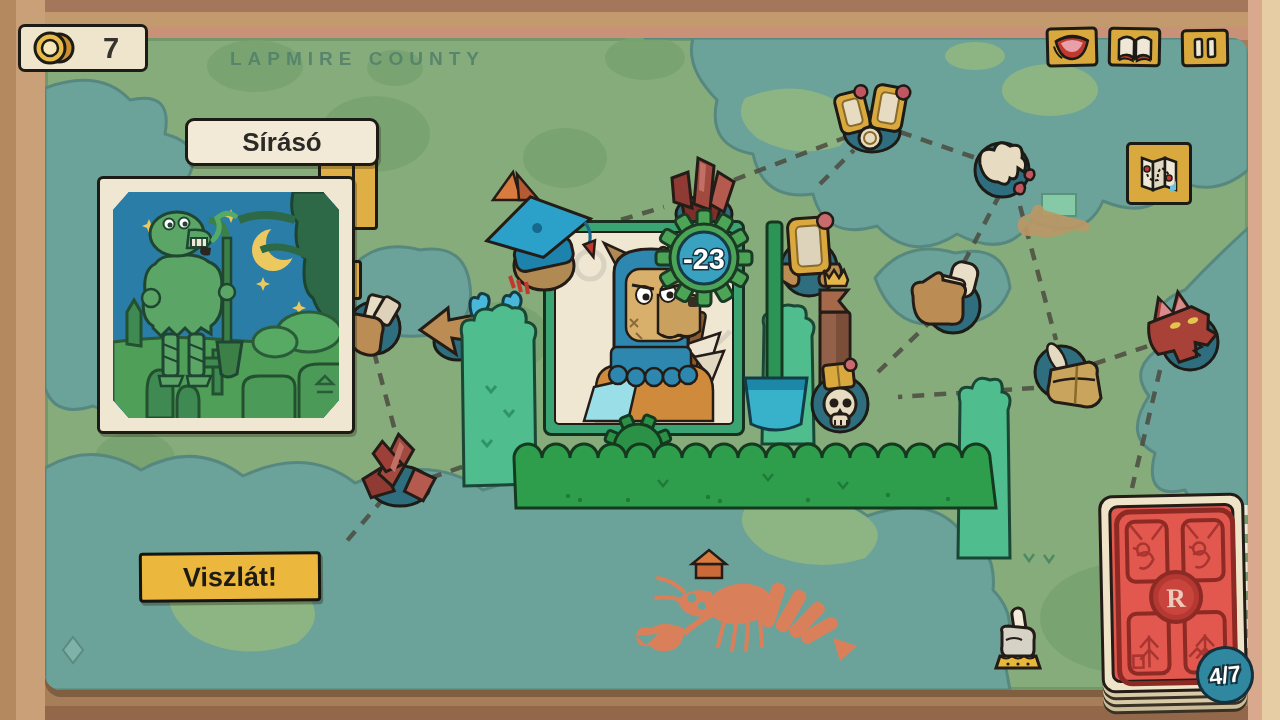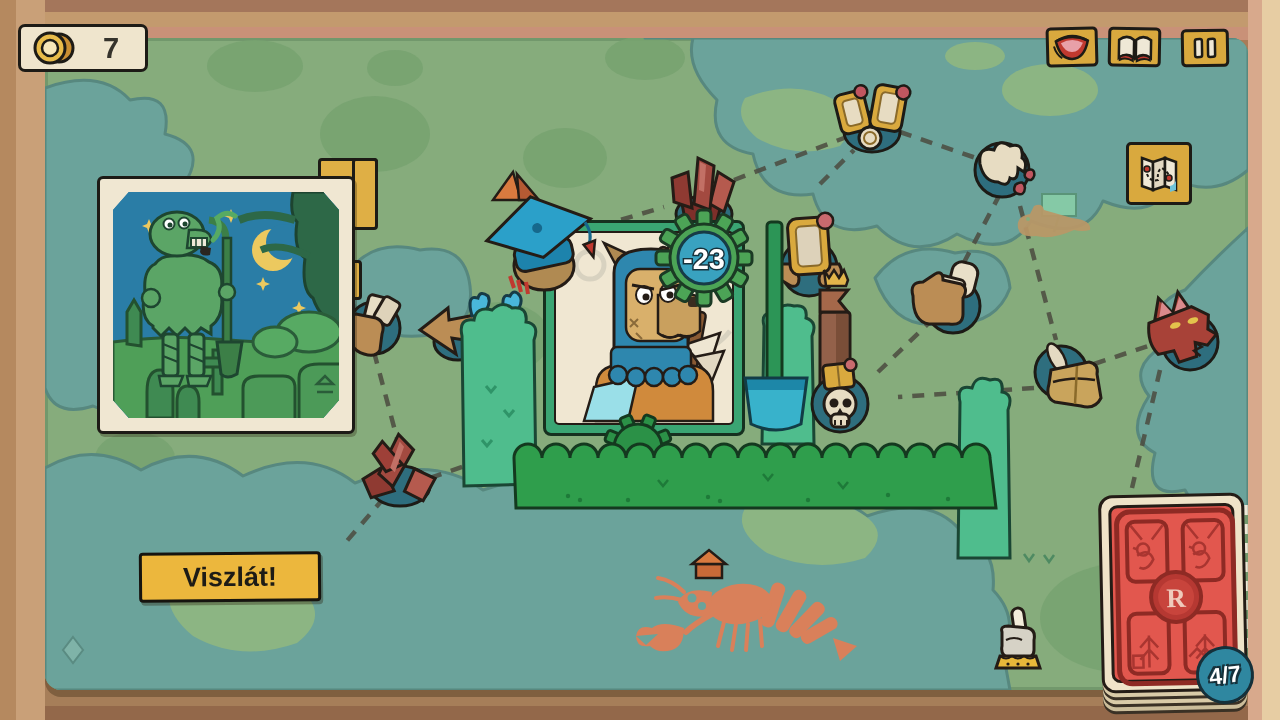--- a/index.html
+++ b/index.html
@@ -98,20 +98,21 @@
         <line x1="934" y1="318" x2="878" y2="372"></line>
       <line x1="1034" y1="388" x2="898" y2="397"></line>
         <line x1="1094" y1="364" x2="1154" y2="344"></line>
       <line x1="1160" y1="370" x2="1132" y2="488"></line>
         <line x1="820" y1="184" x2="854" y2="150"></line>
       <line x1="384" y1="498" x2="346" y2="542"></line>
     </g>
     <line x1="1246" y1="505" x2="1246" y2="688" stroke="#efe8d8" stroke-width="3.5" stroke-dasharray="10 9"></line>
   </svg>
 
+  <div class="abs region z2">LAPMIRE COUNTY</div>
 
   <div class="abs z2" style="left:487px;top:166px;">
     <svg width="60" height="40" viewBox="0 0 60 40">
       <path d="M6,34 L26,6 L34,34 Z" fill="#d97a3f" stroke="#241c16" stroke-width="2.5"></path>
       <path d="M30,8 L52,34 L32,34 Z" fill="#b55a33" stroke="#241c16" stroke-width="2.5"></path>
     </svg>
   </div>
   <div class="abs z2" style="left:1012px;top:192px;">
     <svg width="85" height="60" viewBox="0 0 85 60">
       <rect x="30" y="2" width="34" height="22" fill="#85c9a6" stroke="#5a9478" stroke-width="2"></rect>
@@ -455,20 +456,23 @@
         <circle cx="48" cy="48" r="34"></circle>
       </g>
       <circle cx="48" cy="48" r="26" fill="#39a2c0" stroke="#173b46" stroke-width="3"></circle>
       <text x="48" y="59" text-anchor="middle" font-family="Liberation Sans, sans-serif" font-size="29" font-weight="bold" fill="#ffffff" stroke="#16323c" stroke-width="3" paint-order="stroke">-23</text>
     </svg>
   </div>
 
   <div class="abs goldfold z8" style="left:318px;top:158px;width:60px;height:26px;"></div>
   <div class="abs goldfold z8" style="left:352px;top:158px;width:26px;height:72px;"></div>
   <div class="abs goldfold z8" style="left:344px;top:260px;width:18px;height:40px;"></div>
+  <div class="abs banner z8">
+    <span>Sírásó</span>
+  </div>
   <div class="abs imgcard z8">
     <div class="imgclip">
       <svg width="232" height="232" viewBox="0 0 232 232">
         <rect width="232" height="232" fill="#2a7da6"></rect>
         <g fill="#ecc95f">
           <path d="m36,27 l2,5 5,2 -5,2 -2,5 -2,-5 -5,-2 5,-2 z"></path>
           <path d="m118,17 l2,5 5,2 -5,2 -2,5 -2,-5 -5,-2 5,-2 z"></path>
           <path d="m150,85 l2,5 5,2 -5,2 -2,5 -2,-5 -5,-2 5,-2 z"></path>
           <path d="m186,109 l2,5 5,2 -5,2 -2,5 -2,-5 -5,-2 5,-2 z"></path>
           <path d="m196,28 l2,5 5,2 -5,2 -2,5 -2,-5 -5,-2 5,-2 z"></path>

